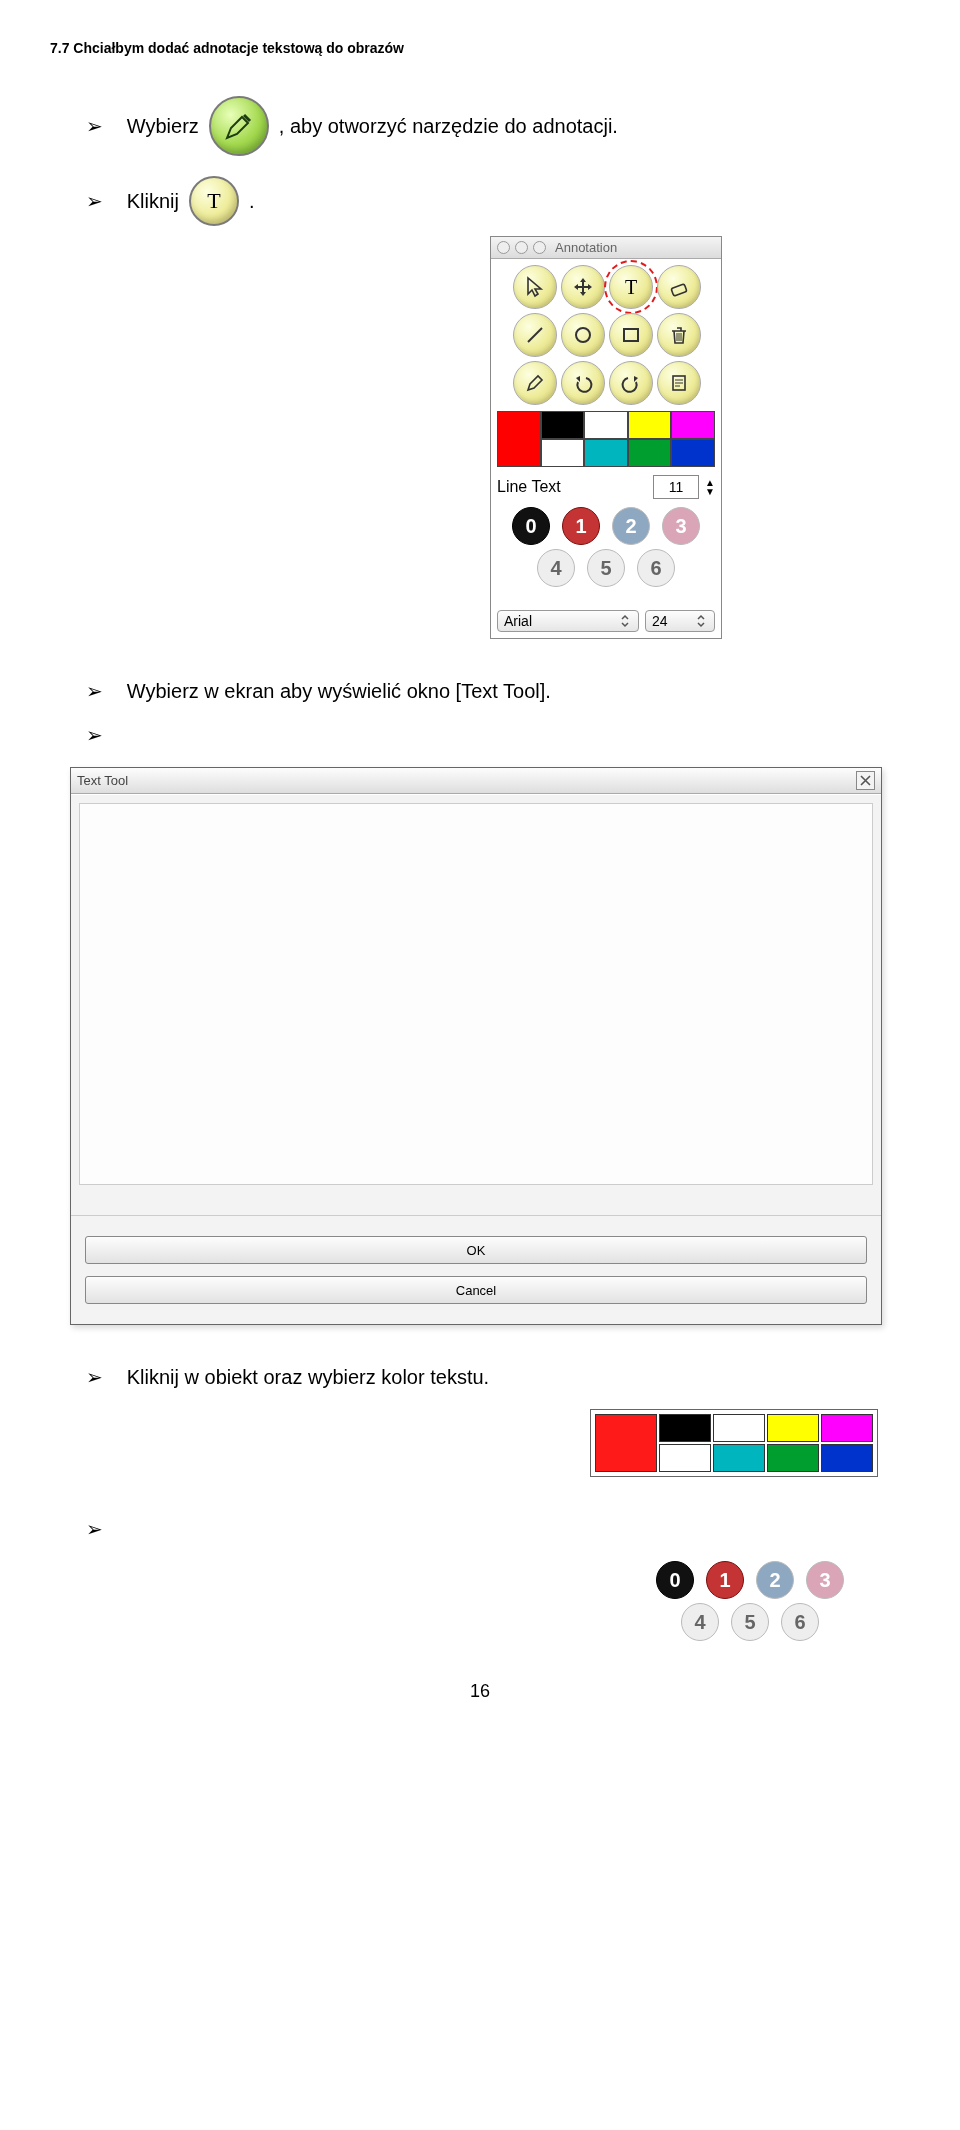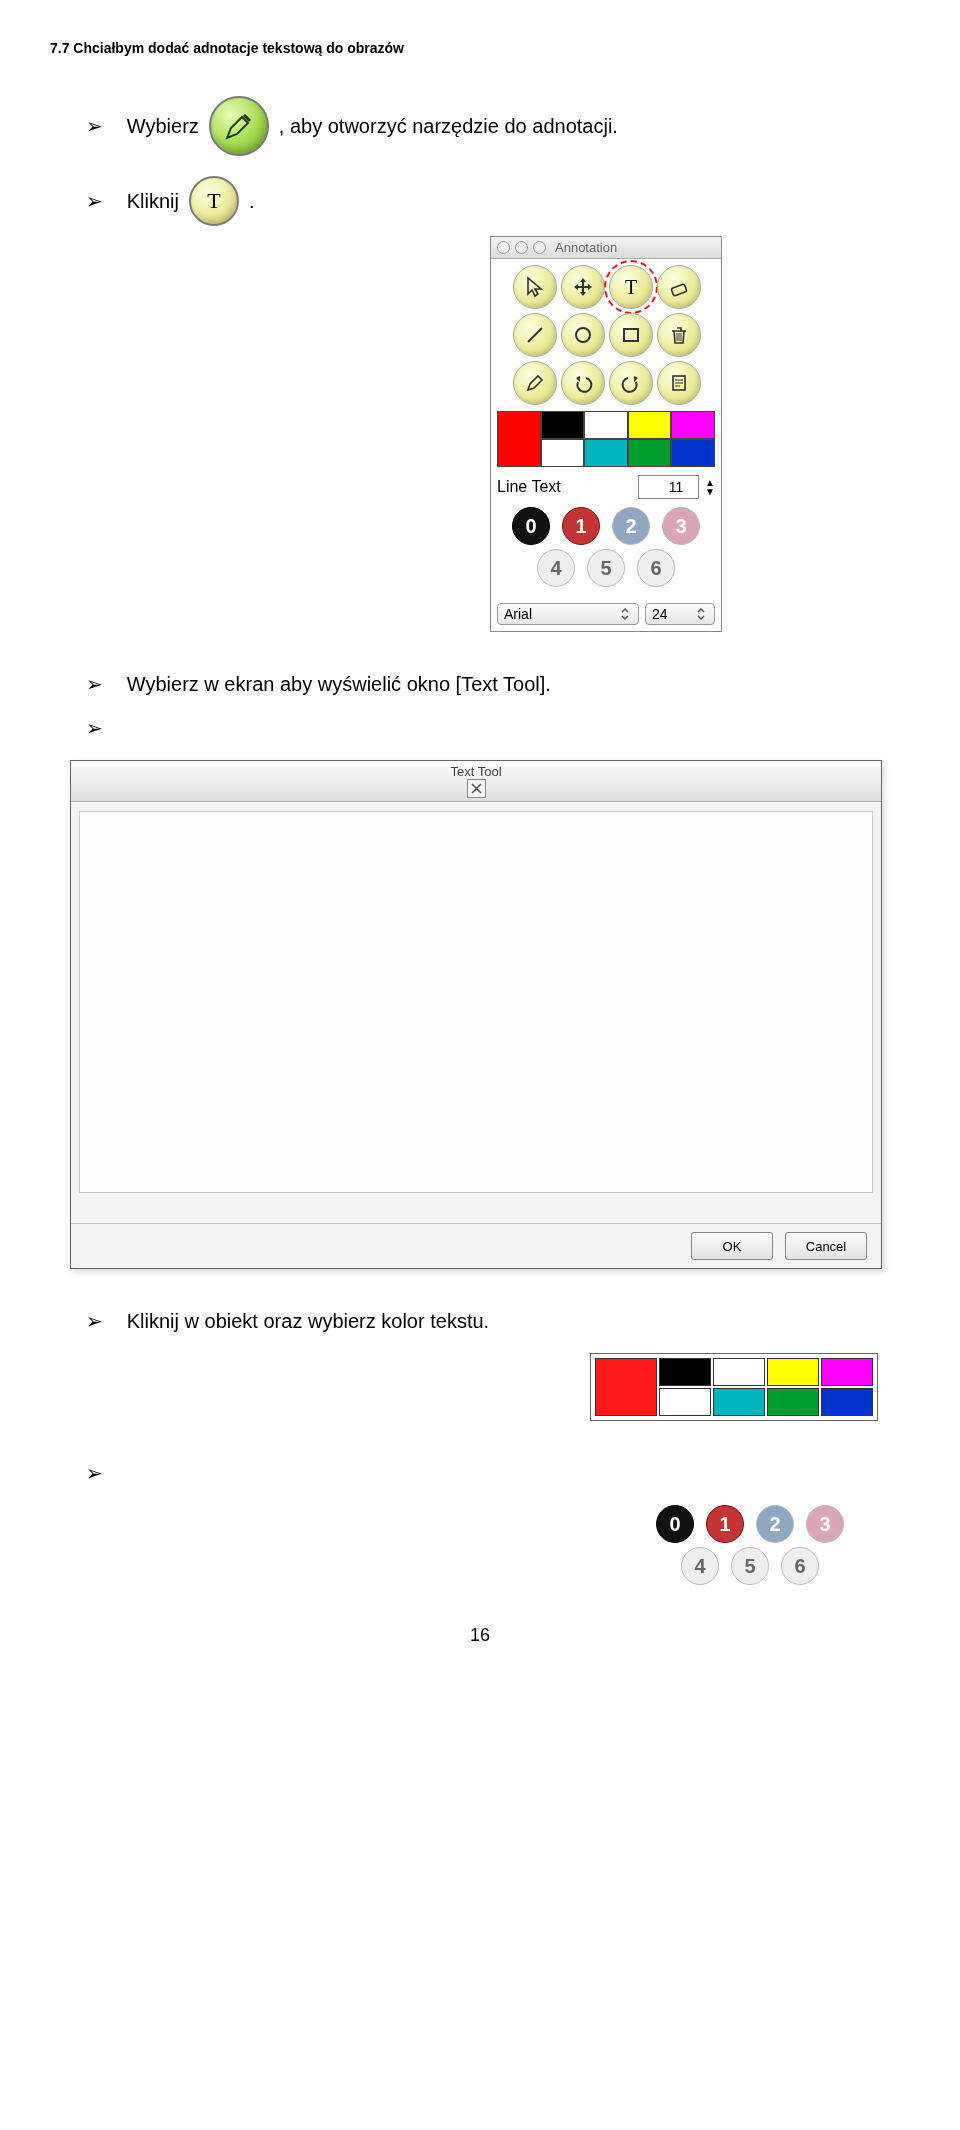--- a/index.html
+++ b/index.html
@@ -86,32 +86,32 @@
     outline-offset: 3px;
   }
   .swatches {
     display:grid;
     grid-template-columns: repeat(5, 1fr);
     margin: 6px 0 8px 0;
   }
   .sw { height:26px; border:1px solid #444; }
   .sw.big { grid-row: span 2; height:54px; }
   .lw-row { display:flex; align-items:center; gap:6px; margin:6px 0 8px 0; font-size:16px; }
-  .spinner { width:44px; height:22px; border:1px solid #888; display:flex; align-items:center; justify-content:center; font-size:14px; background:#fff;padding-left:15px; }
+  .spinner { width:44px; height:22px; border:1px solid #888; display:flex; align-items:center; justify-content:center; font-size:14px; background:#fff; }
   .opacity-row { display:flex; gap:12px; justify-content:center; margin:4px 0; }
   .opchip {
     width:36px; height:36px; border-radius:50%; display:flex; align-items:center; justify-content:center;
     font-size:20px; font-weight:bold; color:#666;
     background:#eee; border:1px solid #bbb;
   }
   .opchip.dark { background:#111; color:#fff; border-color:#000; }
   .opchip.red  { background:#c53434; color:#fff; border-color:#7a0e0e; }
   .opchip.blue { background:#8fa8c2; color:#fff; }
   .opchip.pink { background:#d9a5b7; color:#fff; }
-  .font-row { display:flex; gap:6px; margin-top:16px; }
+  .font-row { display:flex; gap:6px; margin-top:23px; }
   .dropdown { flex:1; border:1px solid #999; border-radius:4px; padding:2px 6px; font-size:14px; display:flex; justify-content:space-between; align-items:center; background:linear-gradient(#fdfdfd,#e6e6e6); }
   .dropdown .caret {
     width:14px; height:14px; display:inline-block;
   }
   
   .dialog {
     width: 810px;
     border: 1px solid #666;
     margin: 20px 0 40px 20px;
     font-family: Tahoma, Arial, sans-serif;
@@ -120,26 +120,25 @@
   }
   .dialog-titlebar {
     background: linear-gradient(#fdfdfd,#dedede);
     border-bottom:1px solid #aaa;
     padding:3px 6px;
     display:flex;
     align-items:center;
     justify-content:space-between;
     font-size:13px;
     color:#444;
-    flex-direction:column;
   }
   .close-x { width:17px; height:17px; border:1px solid #888; background:#f3f3f3; display:flex; align-items:center; justify-content:center; }
   .dialog-body { height:420px; background:#f3f3f3; border-top:1px solid #fff; }
   .dialog-body-inner { margin:8px; height:380px; background:#fdfdfd; border:1px solid #ccc; }
-  .dialog-buttons { display:flex; justify-content:flex-end; gap:12px; padding:8px 14px; background:#f3f3f3; border-top:1px solid #ccc; }
+  .dialog-buttons { display:flex; justify-content:flex-end; gap:12px; padding:20px 14px; background:#f3f3f3; border-top:1px solid #ccc;flex-direction:column; }
   .btn { min-width:80px; height:26px; border:1px solid #888; border-radius:3px; background:linear-gradient(#fdfdfd,#e2e2e2); font-size:13px; display:flex; align-items:center; justify-content:center; }
   
   .swatch-panel-wrap { margin: 8px 0 40px 540px; }
   .swatch-panel {
     width:278px; border:1px solid #666; padding:4px; background:#fff;
     display:grid; grid-template-columns: 62px repeat(4, 1fr);
     gap:2px;
   }
   .sp { border:1px solid #333; height:26px; }
   .sp.big { grid-row: span 2; height:56px; }

